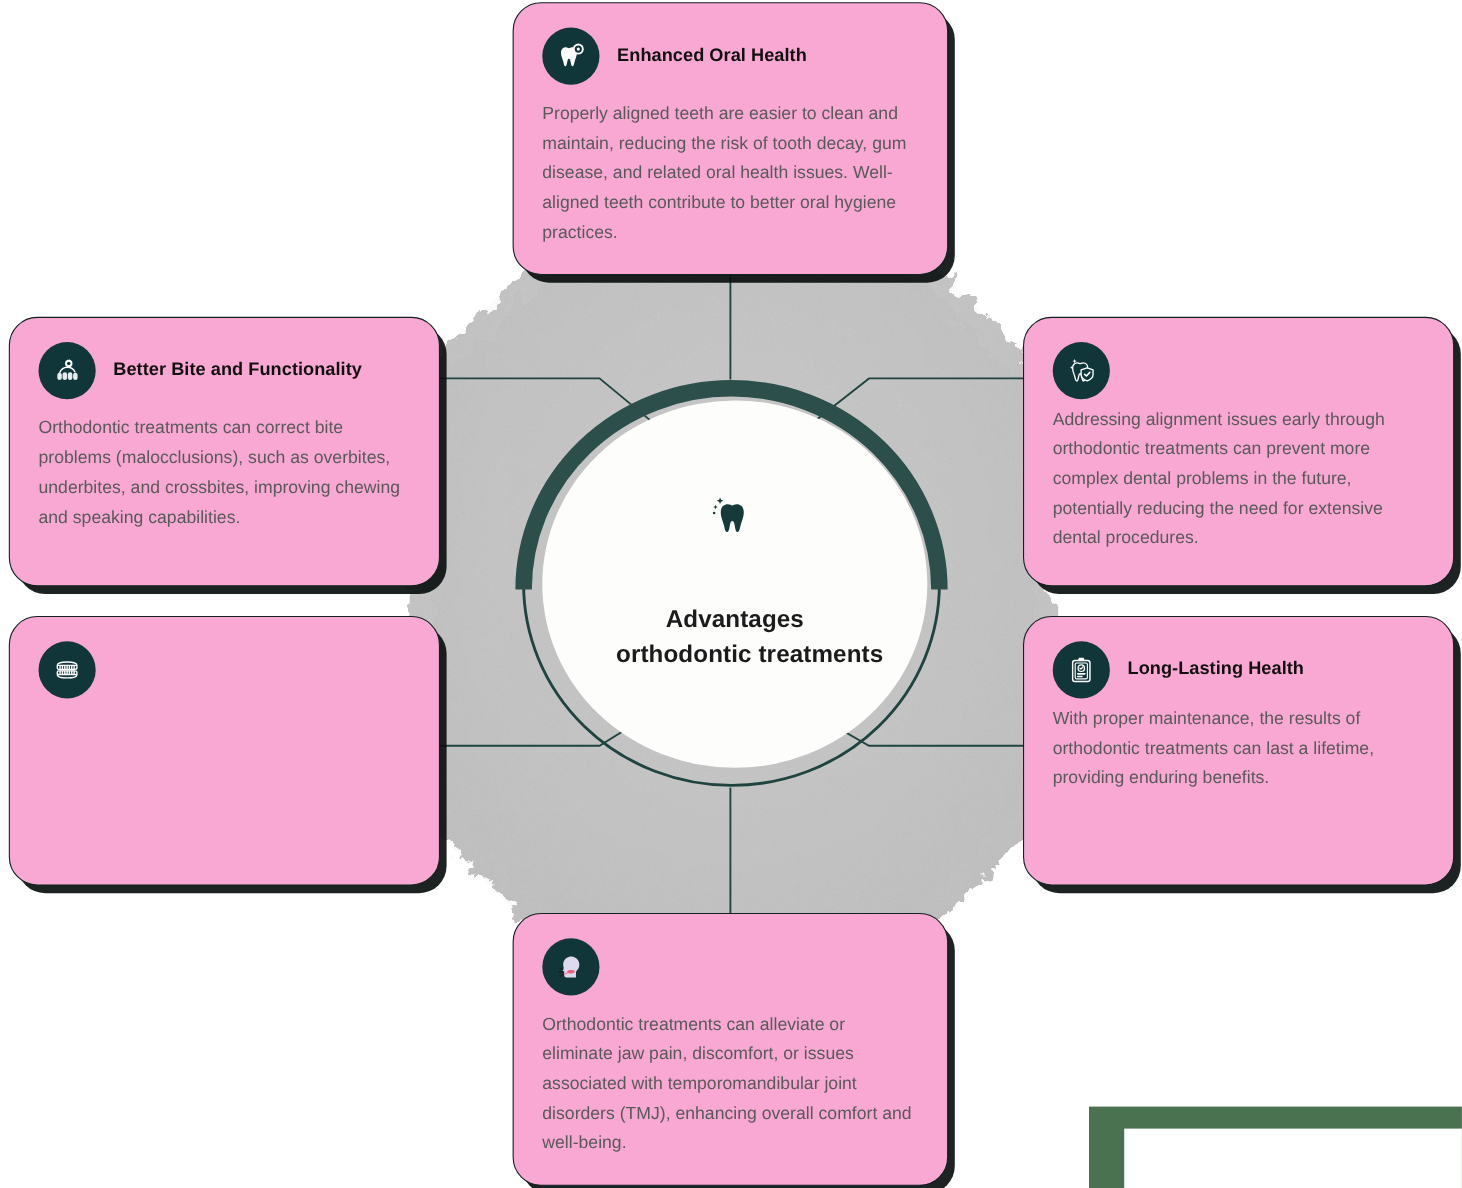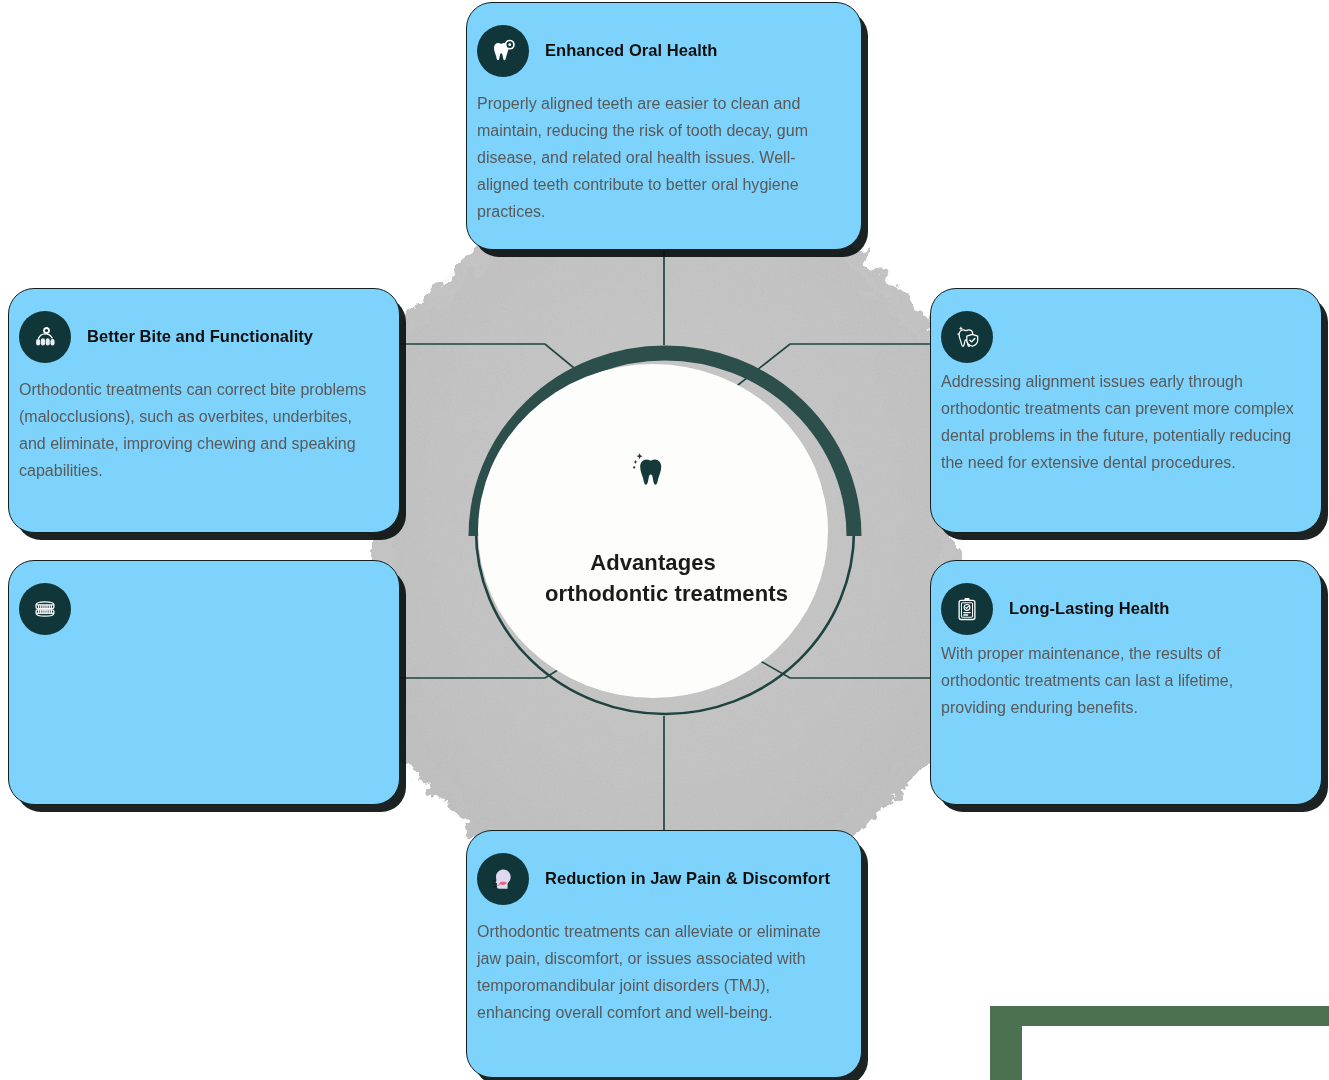--- a/index.html
+++ b/index.html
@@ -66,21 +66,21 @@
     position: absolute;
     left: 466px;
     top: 340px;
     width: 398px;
     height: 382px;
     z-index: 4;
   }
   .hub-ring-svg { position: absolute; inset: 0; width: 100%; height: 100%; }
   .hub-inner {
     position: absolute;
-    left: 12px;
+    left: 27px;
     top: 24px;
     width: 350px;
     height: 334px;
     border-radius: 50%;
     background: #fdfdfc;
     display: flex;
     flex-direction: column;
     align-items: center;
     justify-content: center;
     box-sizing: border-box;
@@ -96,26 +96,26 @@
     line-height: 1.42;
     letter-spacing: 0.1px;
   }
   .hub-title span { display: block; }
   .hub-title .l3 { white-space: nowrap; margin-left: 27px; }
 
   
   .card {
     position: absolute;
     z-index: 6;
-    background: #7dd3fc;
+    background: #f9a8d4;
     border: 1.6px solid #12211f;
     border-radius: 26px;
     box-shadow: 7px 8px 0 -1px rgba(10,16,15,0.92);
     box-sizing: border-box;
-    padding: 22px 26px 24px 10px;
+    padding: 22px 26px 24px 26px;
   }
   .card-head {
     display: flex;
     align-items: center;
     gap: 16px;
     margin-bottom: 6px;
   }
   .card-icon {
     flex: 0 0 auto;
     width: 52px;
@@ -269,21 +269,21 @@
           <g fill="#ffffff">
             <path d="M16.3,5.4l1.3,0.5l1.1-0.9l0.4,1.4l1.4,0.4l-0.9,1.1l0.5,1.3l-1.4-0.1l-0.9,1.1l-0.6-1.3
                      l-1.4-0.3l1-1l-0.2-1.4z"></path>
             <circle cx="17.6" cy="9.1" r="3.6"></circle>
           </g>
           <circle cx="17.6" cy="9.1" r="1.7" fill="#10363a"></circle>
         </svg>
       </span>
       <div class="card-title">Better Bite and Functionality</div>
     </div>
-    <div class="card-body">Orthodontic treatments can correct bite problems (malocclusions), such as overbites, underbites, and eliminate, improving chewing and speaking capabilities.</div>
+    <div class="card-body">Orthodontic treatments can correct bite problems (malocclusions), such as overbites, underbites, and crossbites, improving chewing and speaking capabilities.</div>
   </div>
 
   <div class="card" id="card-left-2">
     <div class="card-head">
       <span class="card-icon">
         <svg width="30" height="30" viewBox="0 0 32 32" aria-hidden="true">
           <g fill="none" stroke="#ffffff" stroke-width="1.35" stroke-linejoin="round">
             <path d="M6.5,11.5 C6.5,9.6 9.6,8.4 16,8.4 C22.4,8.4 25.5,9.6 25.5,11.5
                      L25.5,14.2 C25.5,15.2 24.6,15.6 23.4,15.6 L8.6,15.6
                      C7.4,15.6 6.5,15.2 6.5,14.2 Z"></path>
@@ -353,18 +353,17 @@
           <path d="M13.9,19.3c1.5-0.5,3.6-0.5,5.2,0.1c0.8,0.3,1.1,1,0.6,1.5c-0.9,1-2.6,1.6-4.3,1.5
                    c-1.6-0.1-2.7-0.7-2.9-1.5C12.3,20.1,12.9,19.6,13.9,19.3z" fill="#e8607a"></path>
           <path d="M12.6,21.5c-0.6,0.9-1.7,1.4-3,1.6" fill="none" stroke="#f07b90" stroke-width="1.1" stroke-linecap="round"></path>
           <g stroke="#1b1b1b" stroke-width="1.25" stroke-linecap="round">
             <path d="M8.2,18.4 L5.2,17.1"></path>
             <path d="M7.9,21.1 L4.7,21.1"></path>
             <path d="M8.6,23.6 L5.8,25.1"></path>
           </g>
         </svg>
       </span>
-      <div class="card-title">Reduction in Jaw Pain &amp; Discomfort</div>
     </div>
     <div class="card-body">Orthodontic treatments can alleviate or eliminate jaw pain, discomfort, or issues associated with temporomandibular joint disorders (TMJ), enhancing overall comfort and well-being.</div>
   </div>
 
 </div>
 
 </body></html>

